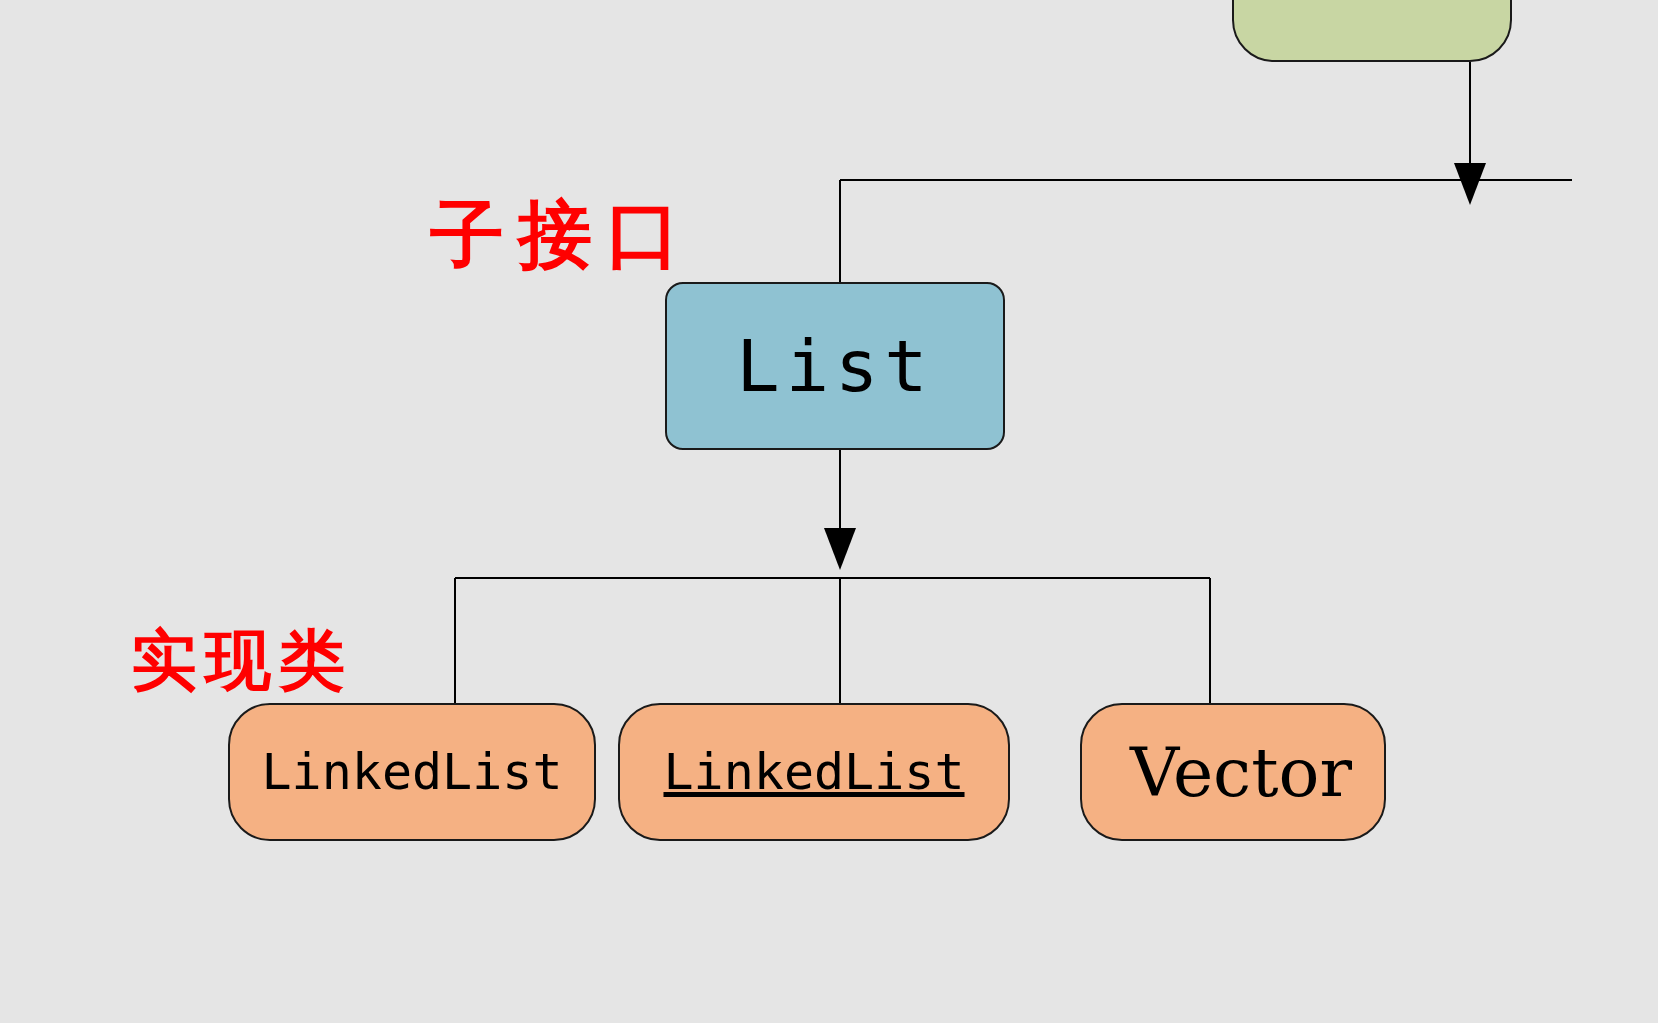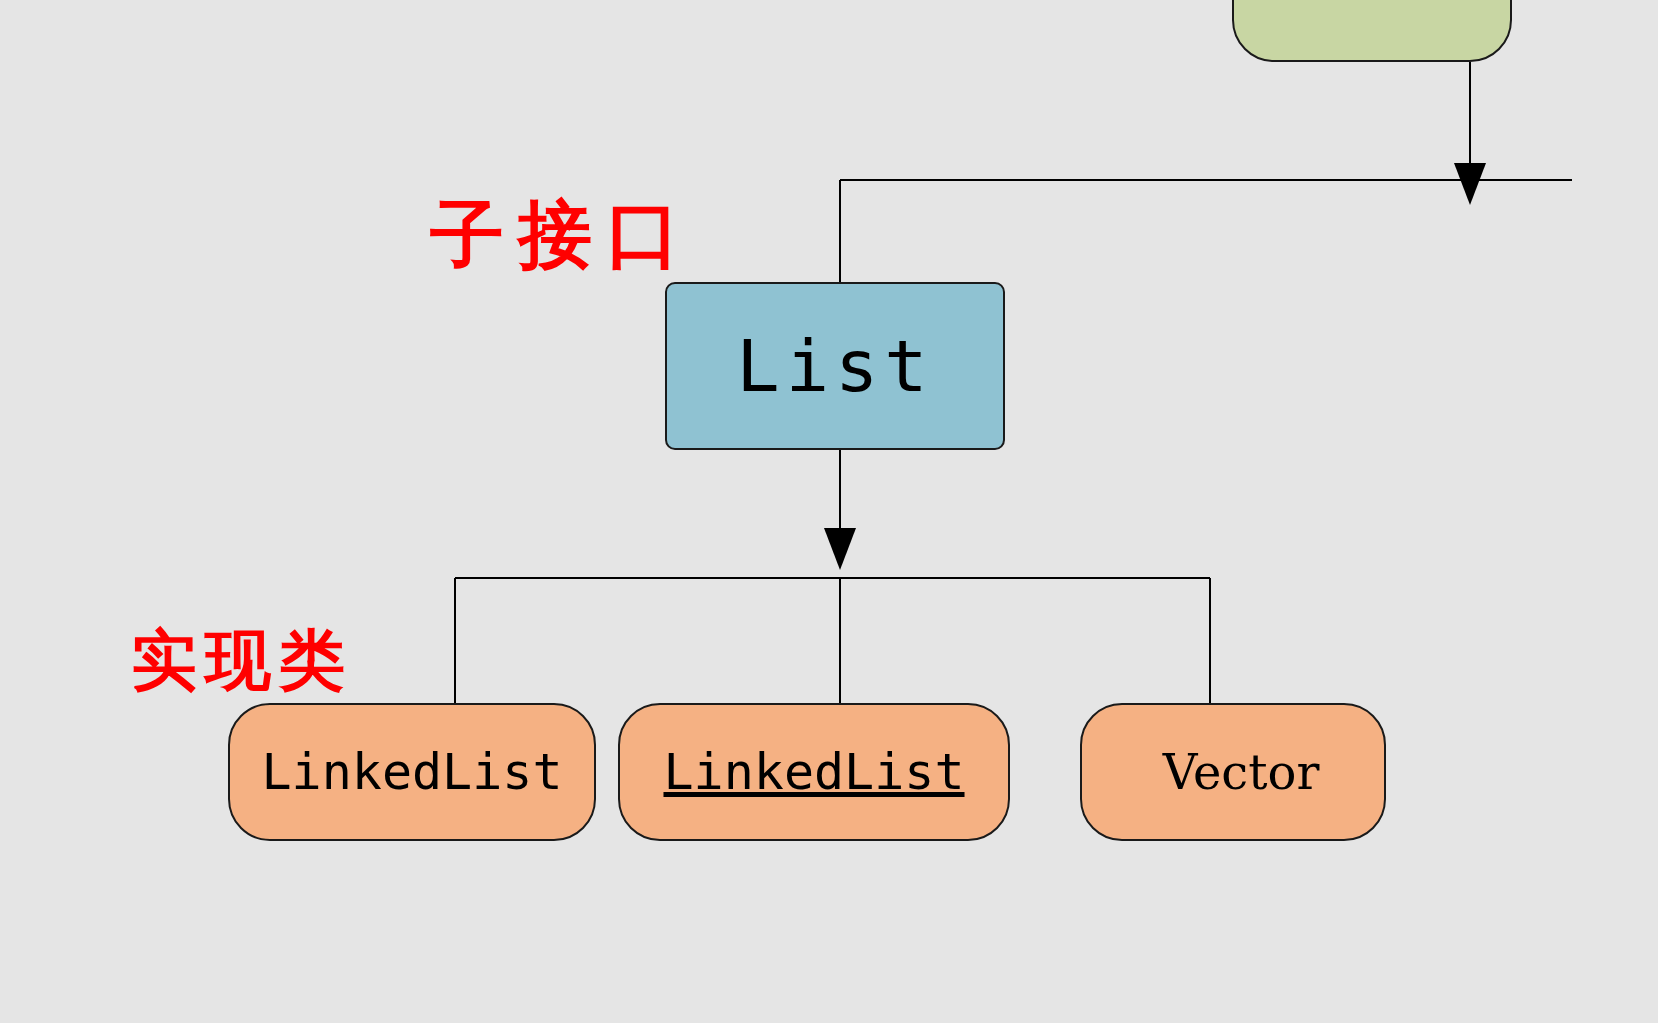--- a/index.html
+++ b/index.html
@@ -40,38 +40,38 @@
     height: 132px;
     background: #c8d6a3;
     border-radius: 42px;
   }
   .node-list {
     left: 665px;
     top: 282px;
     width: 340px;
     height: 168px;
     background: #8fc2d2;
-    border-radius: 10px;
+    border-radius: 18px;
     font-size: 72px;
     letter-spacing: 6px;
   }
   .node-impl {
     top: 703px;
     height: 138px;
     background: #f5b183;
     border-radius: 42px;
     font-size: 50px;
   }
   .node-arraylist  { left: 228px;  width: 368px; }
   .node-linkedlist { left: 618px;  width: 392px; text-decoration: underline; }
   .node-vector {
     left: 1080px;
     width: 306px;
     font-family: "DejaVu Serif", serif;
-    font-size: 48px;
+    font-size: 68px;
     padding-left: 16px;
   }
   .annotation {
     position: absolute;
     color: #ff0000;
     font-family: "Liberation Sans", sans-serif;
     font-weight: 700;
     white-space: nowrap;
   }
   .annotation-sub {

